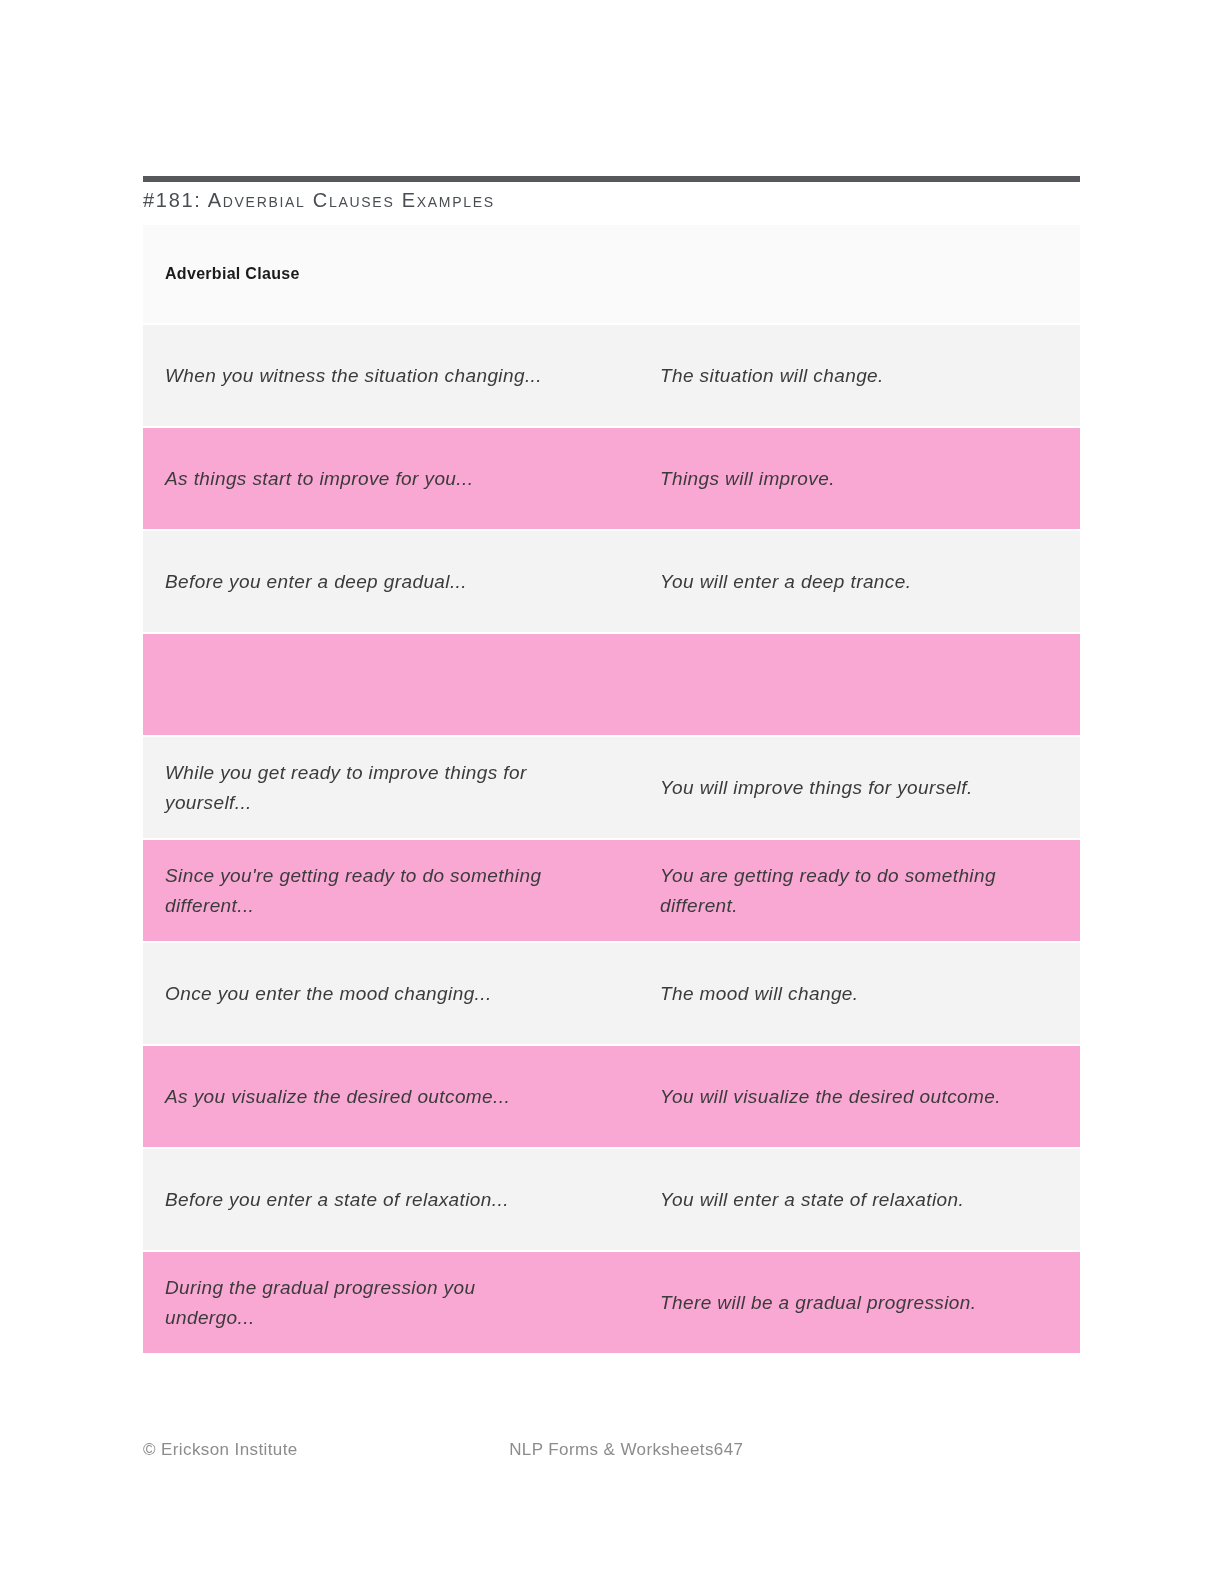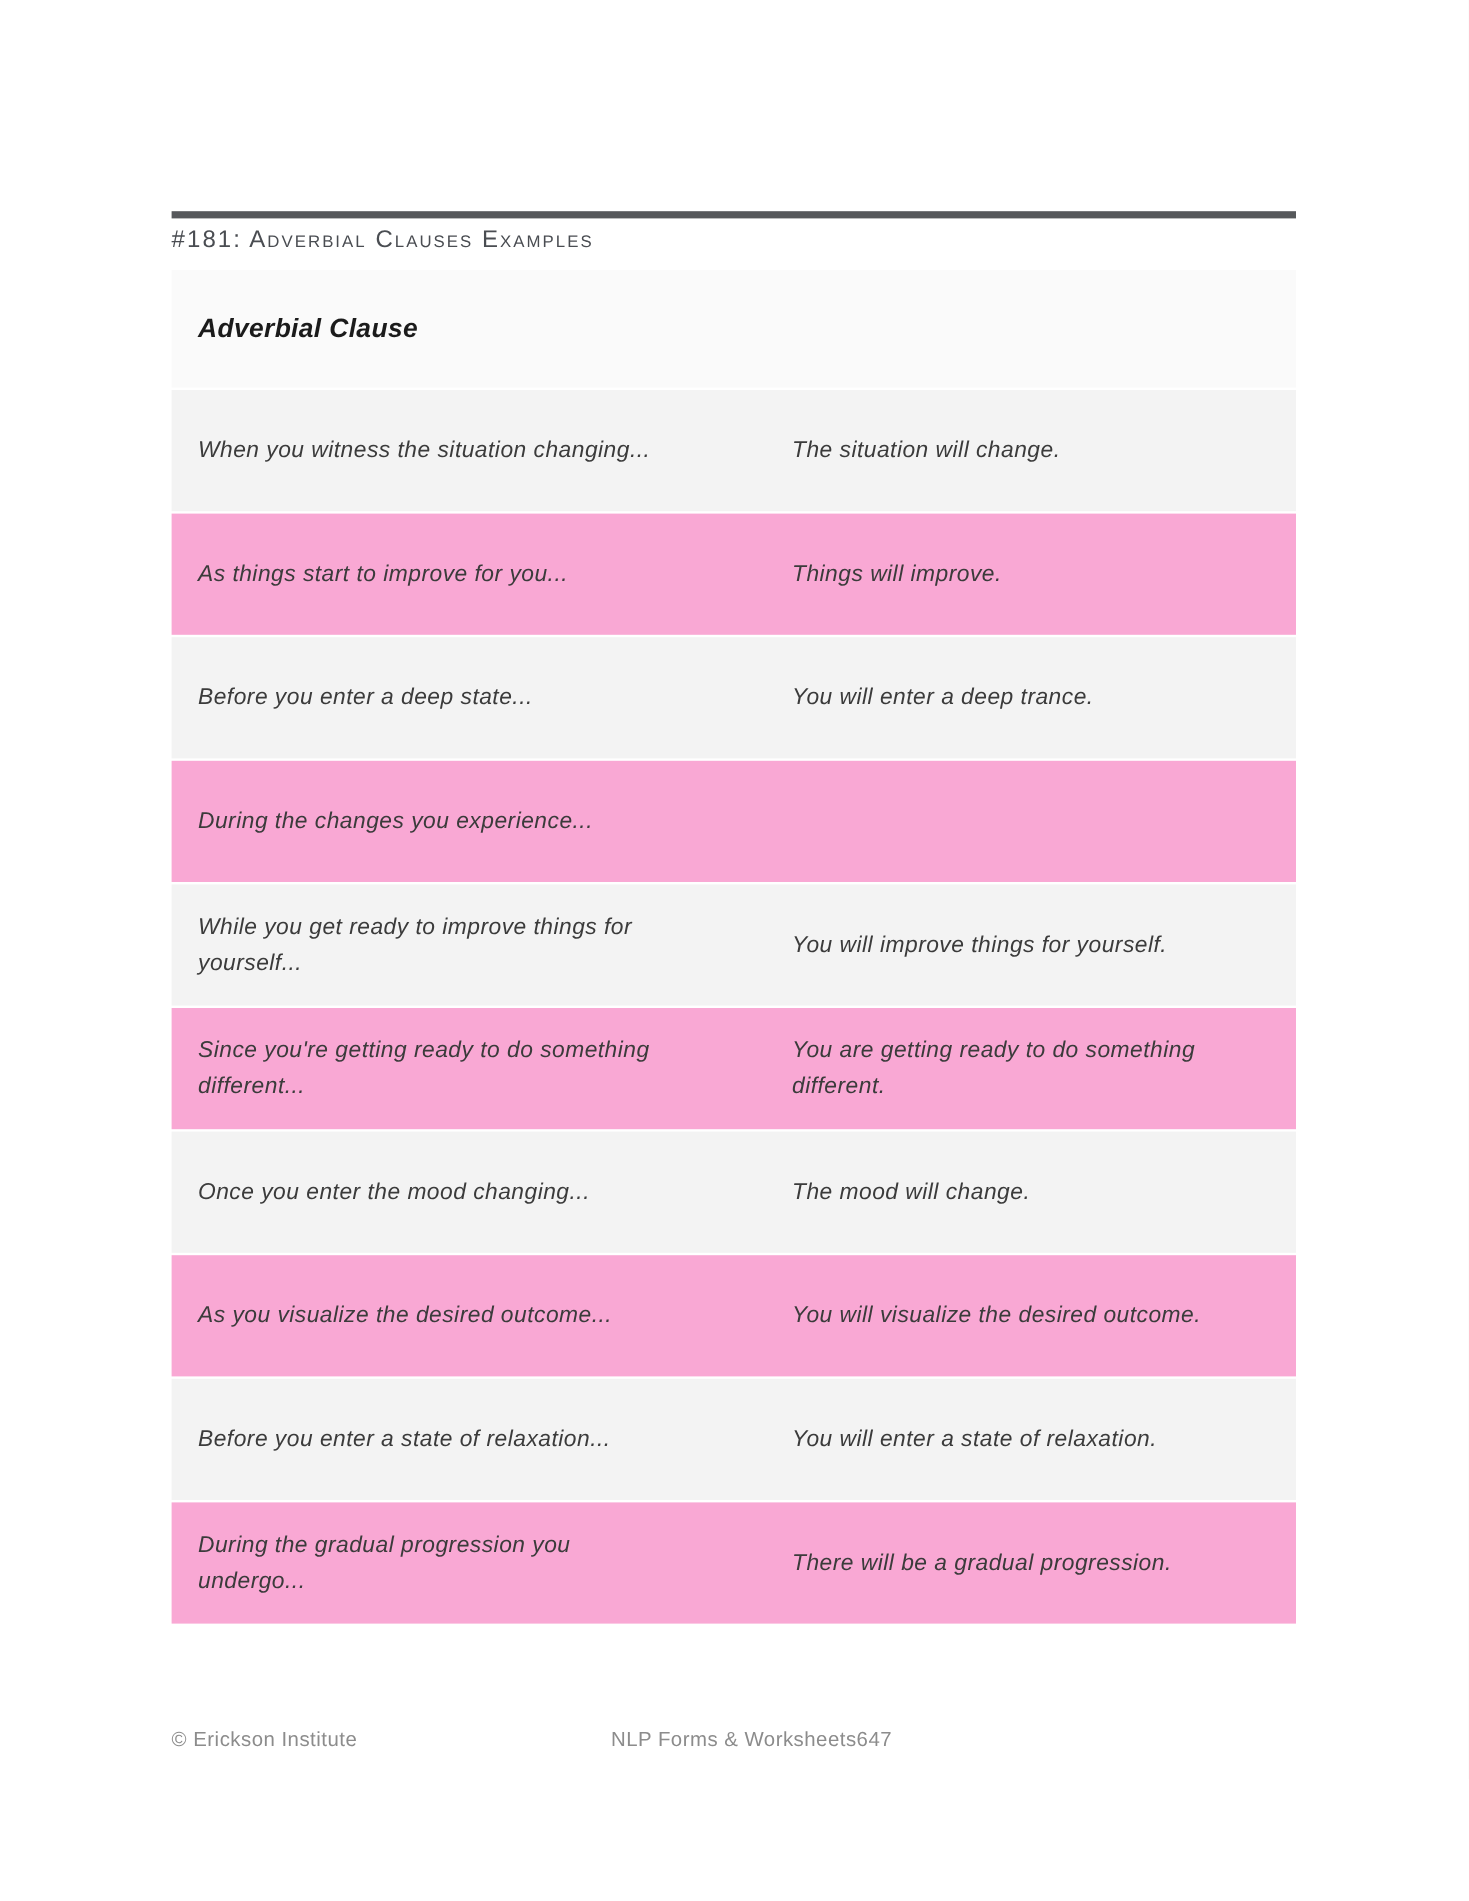--- a/index.html
+++ b/index.html
@@ -44,23 +44,22 @@
     margin-top:14px;
   }
   .thead{
     display:flex;
     height:98px;
     background:var(--header-bg);
   }
   .th{
     display:flex;
     align-items:center;
-    font-style:italic;
     font-weight:bold;
-    font-size:22px;
+    font-size:16px;
     letter-spacing:0.3px;
     color:var(--header-text);
   }
   .rows .trow{
     display:flex;
     min-height:101px;
     margin-top:2px;
     background:#f9a8d4;
   }
   .rows .trow:nth-child(odd){
@@ -116,25 +115,24 @@
     <div class="rows">
       <div class="trow">
         <div class="td col-left">When you witness the situation changing...</div>
         <div class="td col-right">The situation will change.</div>
       </div>
       <div class="trow">
         <div class="td col-left">As things start to improve for you...</div>
         <div class="td col-right">Things will improve.</div>
       </div>
       <div class="trow">
-        <div class="td col-left">Before you enter a deep state...</div>
+        <div class="td col-left">Before you enter a deep gradual...</div>
         <div class="td col-right">You will enter a deep trance.</div>
       </div>
       <div class="trow">
-        <div class="td col-left">During the changes you experience...</div>
       </div>
       <div class="trow">
         <div class="td col-left">While you get ready to improve things for
 yourself...</div>
         <div class="td col-right">You will improve things for yourself.</div>
       </div>
       <div class="trow">
         <div class="td col-left">Since you're getting ready to do something
 different...</div>
         <div class="td col-right">You are getting ready to do something

